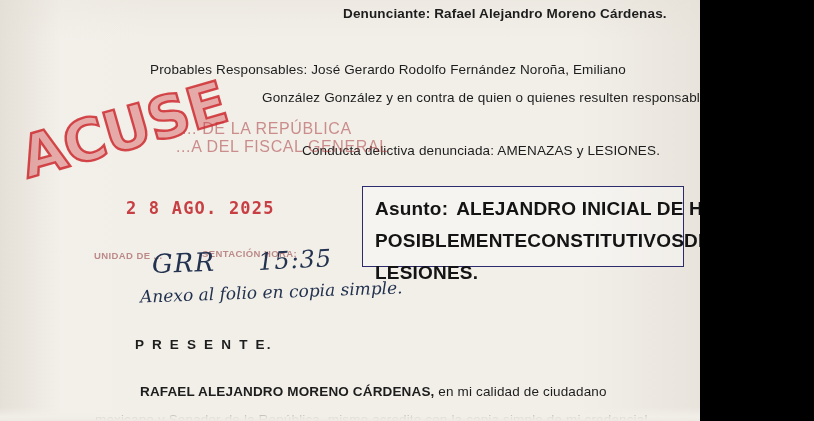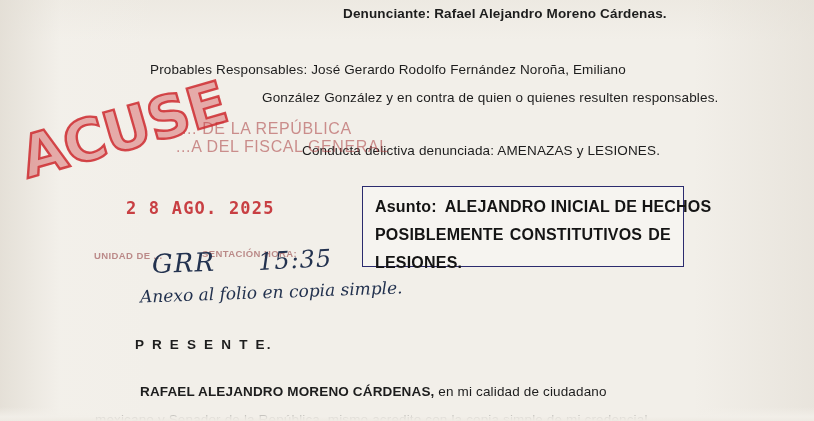--- a/index.html
+++ b/index.html
@@ -2,21 +2,21 @@
 <html><head>
 <meta charset="utf-8">
 <style>
   html, body {
     margin: 0;
     padding: 0;
     background: #000;
   }
   #page {
     position: relative;
-    width: 814px;
+    width: 700px;
     height: 421px;
     background: #f2efe9;
     overflow: hidden;
     font-family: "Liberation Sans", sans-serif;
     color: #1a1a1a;
   }
   
   #paper-tint {
     position: absolute;
     inset: 0;
@@ -49,21 +49,21 @@
     width: 322px;
     height: 81px;
     border: 1.5px solid #2b2b6e;
     background: rgba(255,255,255,0.35);
     box-sizing: border-box;
     padding: 11px 12px 0 12px;
   }
   #asunto-box .arow {
     display: flex;
     justify-content: space-between;
-    font-size: 16px;
+    font-size: 19px;
     font-weight: bold;
     color: #141414;
     letter-spacing: 0.2px;
     margin-bottom: 10px;
   }
   #asunto-box .arow.left { justify-content: flex-start; }
   #asunto-box .arow span { white-space: nowrap; }
 
   
   #fiscalia-line {

